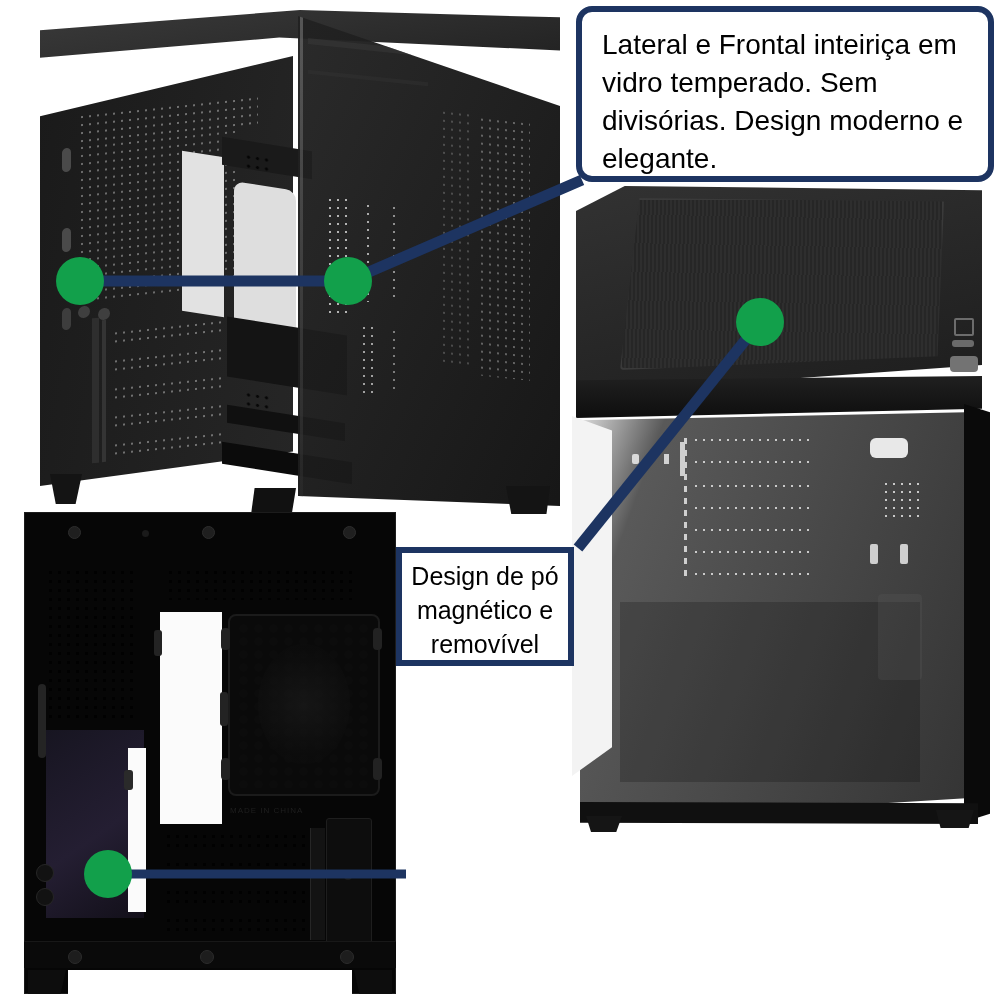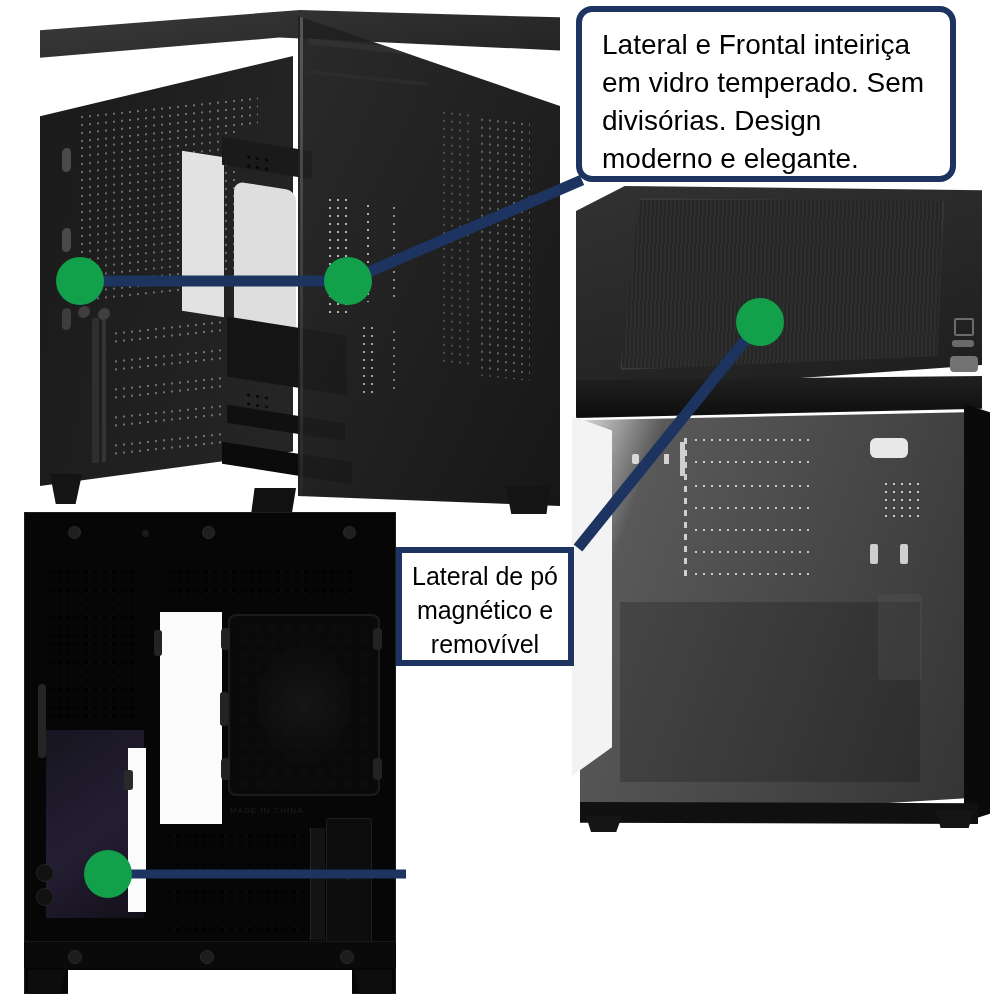--- a/index.html
+++ b/index.html
@@ -218,22 +218,22 @@
     <line x1="760" y1="322" x2="578" y2="548" stroke="#1d3461" stroke-width="11"></line>
 
     <line x1="108" y1="874" x2="406" y2="874" stroke="#1d3461" stroke-width="9"></line>
   </svg>
 
   <div class="marker" style="left:56px;top:257px;width:48px;height:48px;"></div>
   <div class="marker" style="left:324px;top:257px;width:48px;height:48px;"></div>
   <div class="marker" style="left:736px;top:298px;width:48px;height:48px;"></div>
   <div class="marker" style="left:84px;top:850px;width:48px;height:48px;"></div>
 
-  <div class="callout" style="left:576px;top:6px;width:380px;height:176px;border-radius:16px;">
+  <div class="callout" style="left:576px;top:6px;width:418px;height:176px;border-radius:16px;">
     <div class="txt" style="position:absolute;left:20px;top:14px;right:14px;font-size:28px;line-height:38px;text-align:left;">Lateral e Frontal inteiriça em vidro temperado. Sem divisórias. Design moderno e elegante.</div>
   </div>
 
   <div class="callout" style="left:396px;top:547px;width:178px;height:119px;">
-    <div class="txt" style="position:absolute;left:4px;right:4px;top:6px;font-size:25px;line-height:34px;text-align:center;">Lateral de pó magnético e removível</div>
+    <div class="txt" style="position:absolute;left:4px;right:4px;top:6px;font-size:25px;line-height:34px;text-align:center;">Design de pó magnético e removível</div>
   </div>
 
 
 </div>
 
 </body></html>

